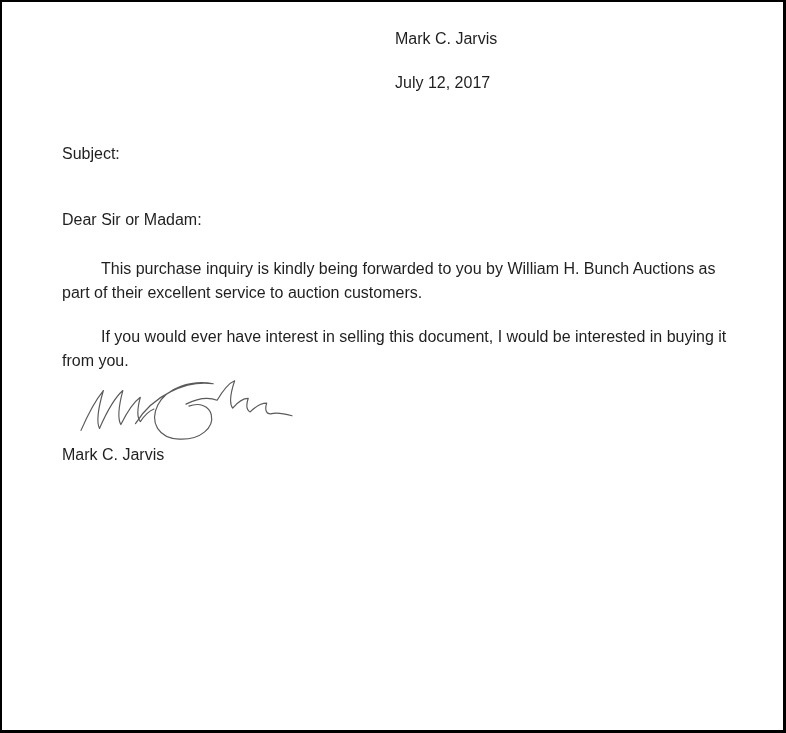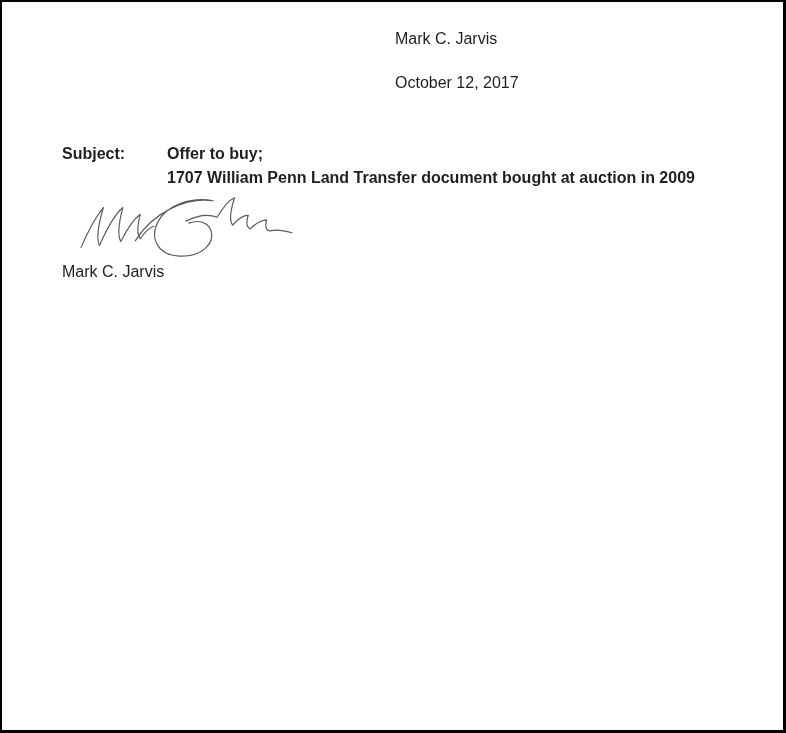--- a/index.html
+++ b/index.html
@@ -22,21 +22,21 @@
     line-height: 24px;
     overflow: hidden;
     position: relative;
   }
   .sender-block { margin-left: 333px; }
   .letter-date { margin-top: 20px; }
 
   .subject-row {
     margin-top: 47px;
     display: flex;
-    font-weight: bold;
+    font-weight: normal;
   }
   .subject-label { flex: 0 0 105px; }
   .subject-content div { white-space: nowrap; }
 
   .salutation { margin-top: 42px; }
 
   .para {
     margin-top: 20px;
     text-indent: 39px;
     white-space: pre;
@@ -64,32 +64,33 @@
     stroke-linejoin: round;
   }
 </style>
 </head>
 <body>
 
 <div class="page">
 
   <div class="sender-block">
     <div>Mark C. Jarvis</div>
-    <div class="letter-date">October 12, 2017</div>
+    <div class="letter-date">July 12, 2017</div>
   </div>
 
   <div class="subject-row">
     <div class="subject-label">Subject:</div>
-    <div class="subject-content">
-      <div>Offer to buy;</div>
-      <div>1707 William Penn Land Transfer document bought at auction in 2009</div>
-    </div>
   </div>
 
+  <div class="salutation">Dear Sir or Madam:</div>
 
+  <p class="para first">This purchase inquiry is kindly being forwarded to you by William H. Bunch Auctions as
+part of their excellent service to auction customers.</p>
+  <p class="para">If you would ever have interest in selling this document, I would be interested in buying it
+from you.</p>
 
 
   <div class="signature-area">
     <svg viewBox="0 0 225 72" aria-hidden="true">
       <path class="sig-stroke" d="M4 58 C10 44 18 28 27 17 C22 34 19 48 23 56 C30 40 38 25 47 17 C43 32 41 45 45 52 C51 40 58 29 65 24 C62 35 61 44 65 49 C69 43 74 38 79 36"></path>
       <path class="sig-stroke" d="M60 51 C78 22 112 6 140 10 C118 6 92 14 83 32 C74 50 84 66 105 67 C127 68 141 55 138 42 C136 33 126 29 115 33"></path>
       <path class="sig-stroke" d="M112 31 C124 25 136 24 144 27 C150 17 157 9 162 7 C158 19 156 30 160 35 C165 29 171 25 176 25 C174 31 174 37 178 39 C184 33 190 30 195 30 C193 36 194 41 199 41 C206 39 214 41 221 43"></path>
     </svg>
   </div>
 

